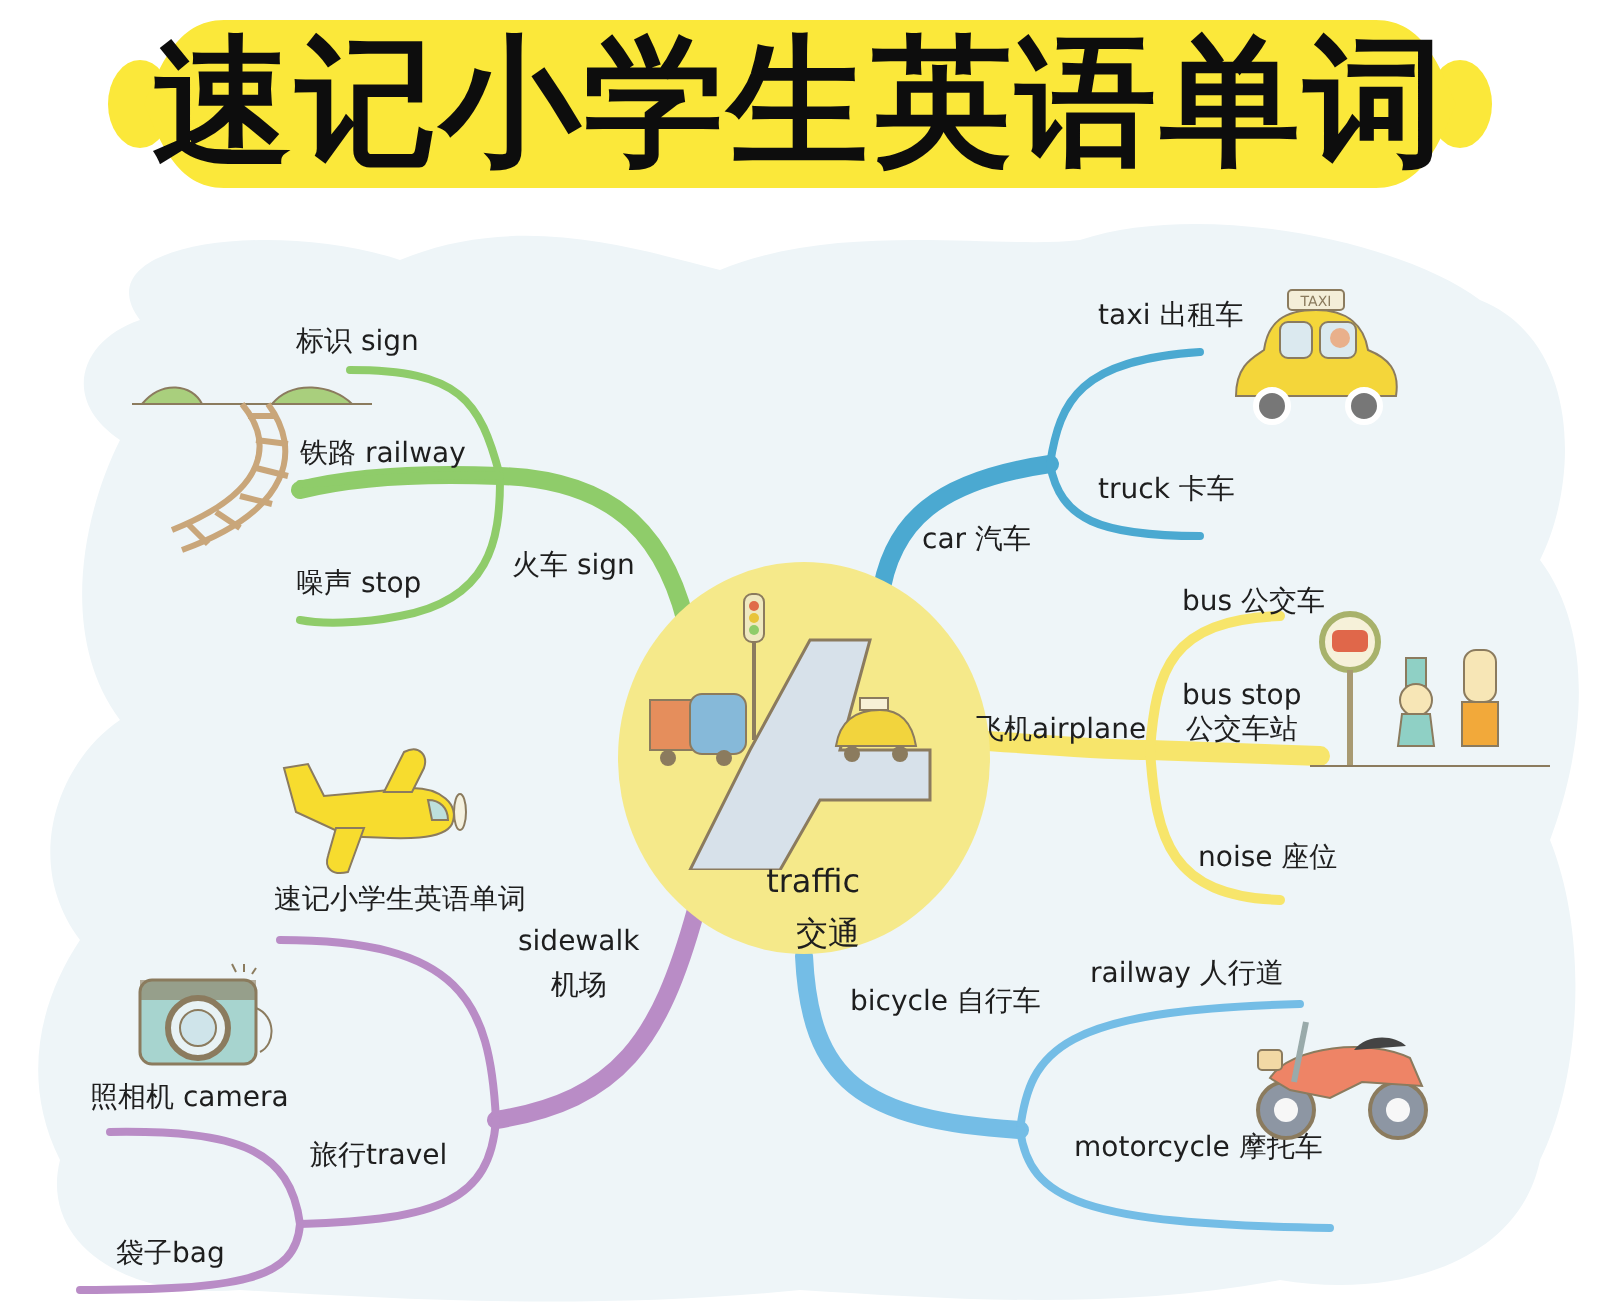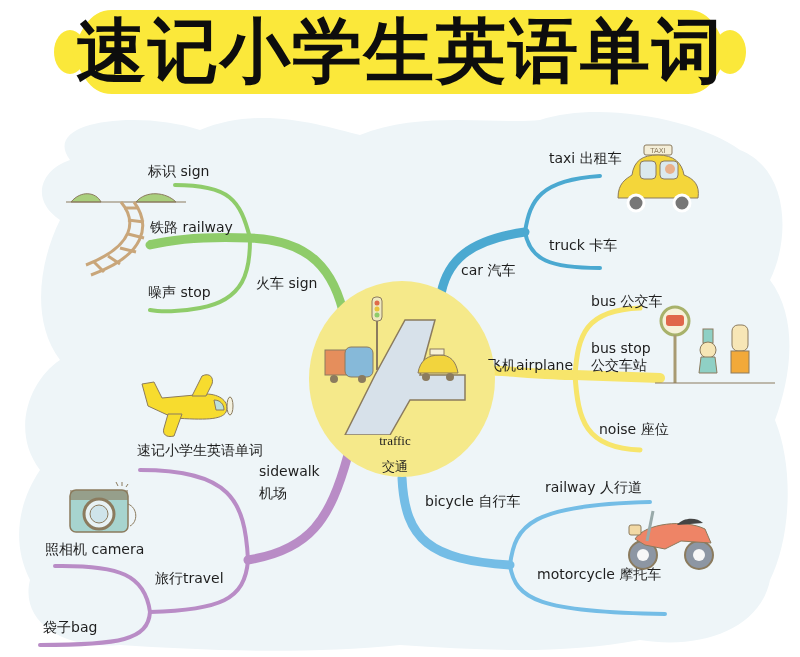--- a/index.html
+++ b/index.html
@@ -16,28 +16,28 @@
       display: flex; align-items: center; justify-content: center;
       font-size: 70px; font-weight: 900; letter-spacing: 2px; color: #0d0d0d;
       font-family: Liberation Serif, serif;
     }
     .cloud { position: absolute; left: 0; top: 100px; }
     .map { position: absolute; left: 0; top: 0; }
     .lbl {
       position: absolute; font-size: 14px; white-space: nowrap; color: #1e1e1e;
       line-height: 1.2;
     }
-    .lbl.c { }
+    .lbl.c { text-align: center; }
     .center-node {
       position: absolute; left: 309px; top: 281px; width: 186px; height: 196px;
       border-radius: 50%; background: #f5e98a;
     }
     .center-label {
-      position: absolute; left: 360px; top: 428px; width: 70px; text-align: center;
-      font-size: 13px; line-height: 26px; color: #1e1e1e; font-family: Liberation Serif, serif;
+      position: absolute; left: 360px; top: 428px; width: 70px; text-align: right;
+      font-size: 16px; line-height: 26px; color: #1e1e1e;
     }
     .pic { position: absolute; }
   </style>
 </head>
 <body>
 
 <svg class="cloud" width="800" height="557" viewBox="0 100 800 557">
   <path d="M70 160 C 40 120, 140 110, 200 130 C 260 105, 320 125, 360 135 C 420 110, 500 125, 540 120 C 600 100, 700 120, 740 150 C 790 170, 790 240, 770 280 C 800 320, 790 380, 775 420 C 795 470, 790 540, 770 580 C 760 630, 700 650, 640 640 C 560 655, 480 650, 400 645 C 300 655, 200 650, 120 645 C 60 650, 20 620, 30 580 C 10 540, 20 500, 40 470 C 10 430, 30 380, 60 360 C 30 320, 40 260, 60 220 C 30 200, 40 170, 70 160 Z" fill="#eef5f8"></path>
 </svg>
 
@@ -175,21 +175,21 @@
   <rect x="4" y="22" width="12" height="10" rx="2" fill="#f2d9a5" stroke="#8b7b5e"></rect>
 </svg>
 
 <div class="lbl c" style="left:259px;top:460px;line-height:22px">
   <div>sidewalk</div>
   <div>机场</div>
 </div>
 <div class="lbl" style="left:137px;top:442px">速记小学生英语单词</div>
 <div class="lbl" style="left:155px;top:570px">旅行travel</div>
 <div class="lbl" style="left:45px;top:541px">照相机 camera</div>
-<div class="lbl" style="left:43px;top:619px">袋子bag</div>
+<div class="lbl" style="left:58px;top:619px">袋子bag</div>
 <svg class="pic" style="left:134px;top:372px" width="100" height="68" viewBox="0 0 100 68">
   <path d="M8 12 L 20 10 L 28 26 L 72 22 C 86 22, 96 30, 92 40 C 88 48, 70 48, 40 46 L 14 34 Z" fill="#f7dc2e" stroke="#8b7b5e"></path>
   <path d="M58 24 L 68 4 C 76 0, 80 6, 78 12 L 72 24 Z" fill="#f7dc2e" stroke="#8b7b5e"></path>
   <path d="M34 42 L 48 42 L 40 64 C 32 66, 28 62, 30 56 Z" fill="#f7dc2e" stroke="#8b7b5e"></path>
   <path d="M80 28 C 86 28, 90 32, 90 38 L 82 38 Z" fill="#bde0dc" stroke="#8b7b5e"></path>
   <ellipse cx="96" cy="34" rx="3" ry="9" fill="#f4f1df" stroke="#8b7b5e"></ellipse>
 </svg>
 <svg class="pic" style="left:68px;top:480px" width="72" height="58" viewBox="0 0 72 58">
   <rect x="2" y="10" width="58" height="42" rx="6" fill="#a7d4cf" stroke="#8b7b5e" stroke-width="1.5"></rect>
   <rect x="2" y="10" width="58" height="10" fill="#8b7b5e" opacity="0.6"></rect>

